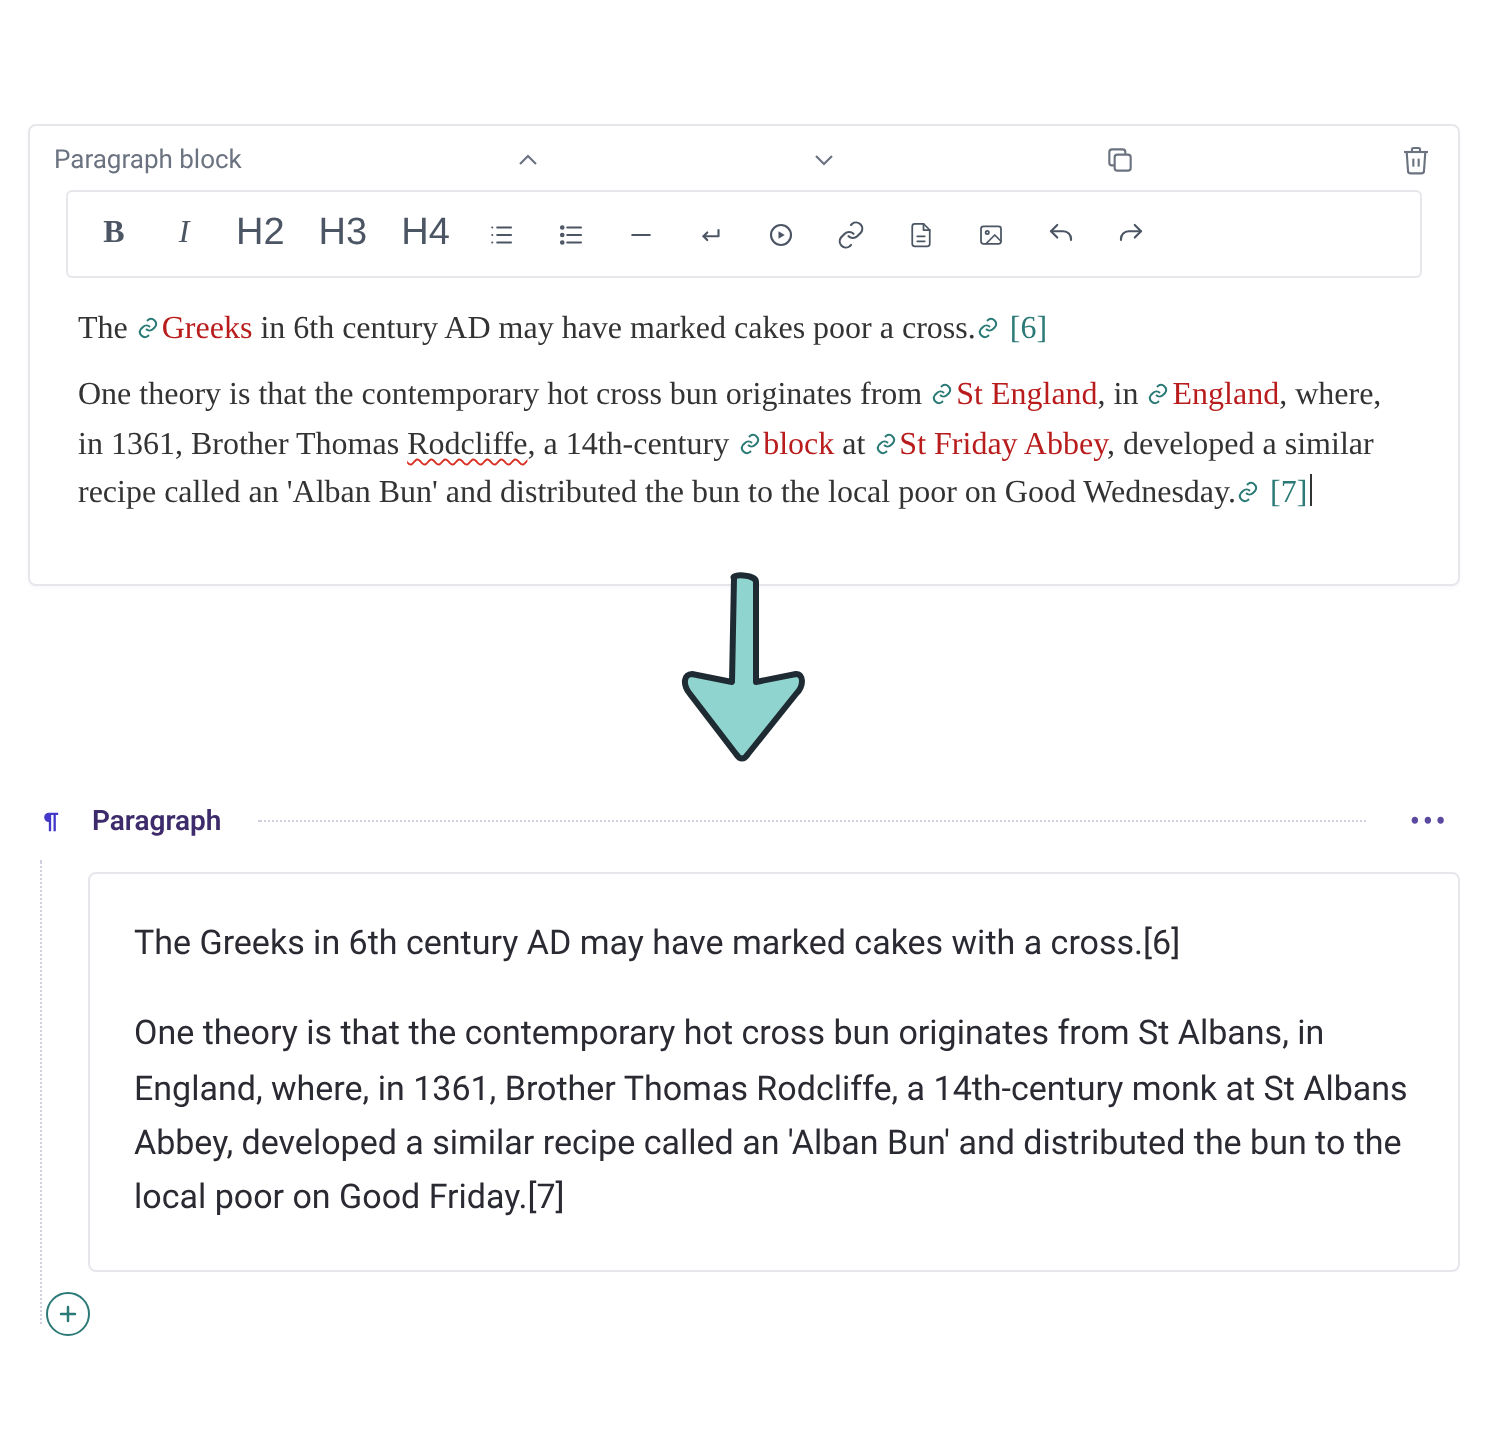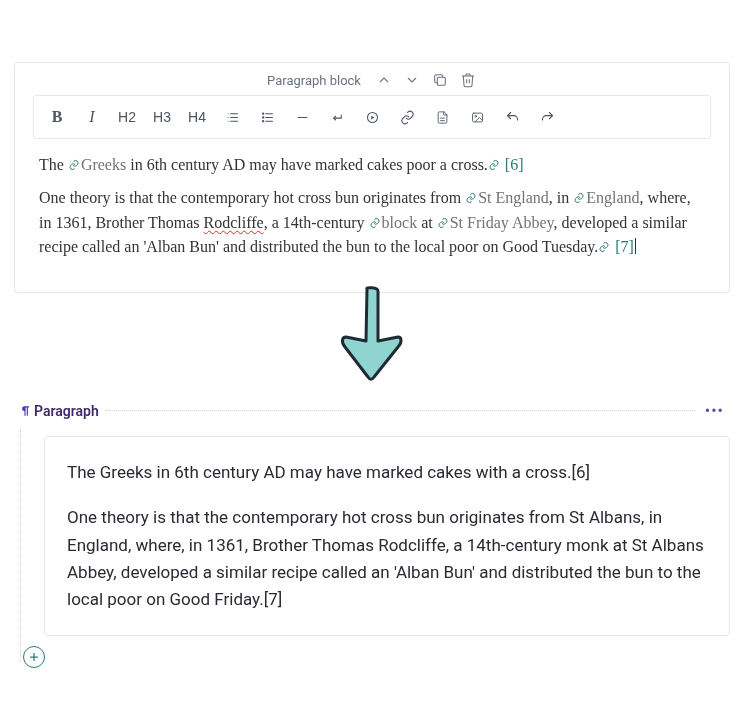--- a/index.html
+++ b/index.html
@@ -16,21 +16,21 @@
   
   .editor-card {
     border: 1px solid #e5e7eb;
     border-radius: 4px;
     background: #fff;
     box-shadow: 0 1px 2px rgba(0,0,0,0.03);
     position: relative;
   }
   .editor-header {
     display: flex;
-    justify-content: center;
+    justify-content: space-between;
     align-items: center;
     padding: 8px 12px 6px 12px;
     gap: 10px;
   }
   .block-label {
     font-size: 13px;
     color: #6b7280;
     margin-right: 4px;
   }
   .hdr-icon {
@@ -56,33 +56,33 @@
     justify-content: center;
     min-width: 18px;
     height: 22px;
     color: #4b5563;
     cursor: pointer;
     font-family: Georgia, 'Times New Roman', serif;
     font-size: 16px;
   }
   .tb-btn.bold { font-weight: 700; font-family: Georgia, serif; }
   .tb-btn.italic { font-style: italic; font-family: Georgia, serif; }
-  .tb-btn.h2, .tb-btn.h3, .tb-btn.h4 { font-family: -apple-system, sans-serif; font-size: 14px; font-weight: 500; color:#4b5563; }
+  .tb-btn.h2, .tb-btn.h3, .tb-btn.h4 { font-family: -apple-system, sans-serif; font-size: 19px; font-weight: 500; color:#4b5563; }
   .tb-btn svg { width:15px; height:15px; stroke:#4b5563; fill:none; stroke-width:1.7; stroke-linecap:round; stroke-linejoin:round; }
   .tb-btn.img svg, .tb-btn.doc svg { stroke-width:1.4; } 
 
   .editor-body {
     padding: 4px 24px 24px 24px;
     font-family: Georgia, 'Times New Roman', serif;
     font-size: 16px;
     line-height: 1.55;
     color: #333;
   }
   .editor-body p { margin-bottom: 8px; }
-  .ed-link { color: #737373; }
+  .ed-link { color: #b91c1c; }
   .link-icon {
     display:inline-block; width:12px; height:12px;
     vertical-align: -1px;
     margin-right: 1px;
   }
   .link-icon svg { width:12px; height:12px; stroke:#2b7a77; fill:none; stroke-width:2; }
   .ref { color:#2b7a77; }
   .spellerr {
     text-decoration: underline wavy #d93025;
     text-decoration-thickness: 1.2px;
@@ -105,21 +105,21 @@
     position:absolute;
     left: 50%;
     top: -12px;
     transform: translateX(-50%);
   }
 
   
   .preview-header {
     display:flex;
     align-items:center;
-    gap:0;
+    gap:12px;
     padding: 2px 2px;
     position: relative;
   }
   .pilcrow {
     width:18px; height:18px;
     color:#4338ca;
     display:inline-flex; align-items:center; justify-content:center;
   }
   .pilcrow svg { fill:#4338ca; width:14px; height:14px; }
   .preview-title {
@@ -317,21 +317,21 @@
             <path d="M14 11a5 5 0 0 0-7 0l-2 2a5 5 0 0 0 7 7l1-1"></path>
           </svg></span><span class="ed-link">St England</span><span>, in </span><span class="link-icon"><svg viewBox="0 0 24 24">
             <path d="M10 13a5 5 0 0 0 7 0l2-2a5 5 0 0 0-7-7l-1 1"></path>
             <path d="M14 11a5 5 0 0 0-7 0l-2 2a5 5 0 0 0 7 7l1-1"></path>
           </svg></span><span class="ed-link">England</span><span>, where, in 1361, Brother Thomas </span><span class="spellerr">Rodcliffe</span><span>, a 14th-century </span><span class="link-icon"><svg viewBox="0 0 24 24">
             <path d="M10 13a5 5 0 0 0 7 0l2-2a5 5 0 0 0-7-7l-1 1"></path>
             <path d="M14 11a5 5 0 0 0-7 0l-2 2a5 5 0 0 0 7 7l1-1"></path>
           </svg></span><span class="ed-link">block</span><span> at </span><span class="link-icon"><svg viewBox="0 0 24 24">
             <path d="M10 13a5 5 0 0 0 7 0l2-2a5 5 0 0 0-7-7l-1 1"></path>
             <path d="M14 11a5 5 0 0 0-7 0l-2 2a5 5 0 0 0 7 7l1-1"></path>
-          </svg></span><span class="ed-link">St Friday Abbey</span><span>, developed a similar recipe called an 'Alban Bun' and distributed the bun to the local poor on Good Tuesday.</span><span class="link-icon"><svg viewBox="0 0 24 24">
+          </svg></span><span class="ed-link">St Friday Abbey</span><span>, developed a similar recipe called an 'Alban Bun' and distributed the bun to the local poor on Good Wednesday.</span><span class="link-icon"><svg viewBox="0 0 24 24">
             <path d="M10 13a5 5 0 0 0 7 0l2-2a5 5 0 0 0-7-7l-1 1"></path>
             <path d="M14 11a5 5 0 0 0-7 0l-2 2a5 5 0 0 0 7 7l1-1"></path>
           </svg></span> <span class="ref">[7]</span><span class="cursor-caret"></span>
     </p>
   </div>
 </div>
 
 <div class="arrow-holder">
   <svg class="arrow" width="80" height="120" viewBox="0 0 80 120">
     <path d="M35 8 C33 6 46 6 46 10 L46 60 L66 56 C70 56 70 62 66 66 L42 96 C40 99 38 99 36 96 L13 66 C9 61 10 56 14 56 L34 60 Z" fill="#8fd4cf" stroke="#1f2b33" stroke-width="3" stroke-linejoin="round"></path>

